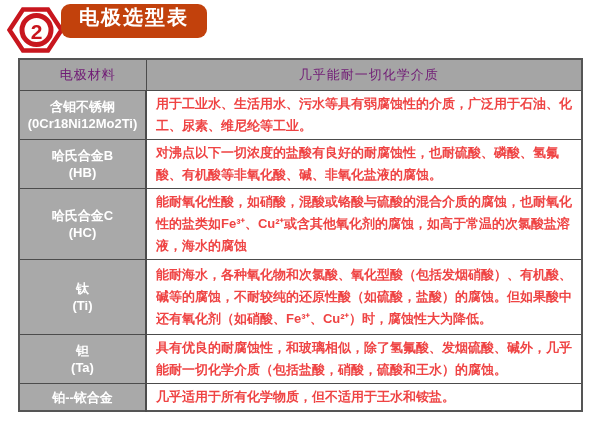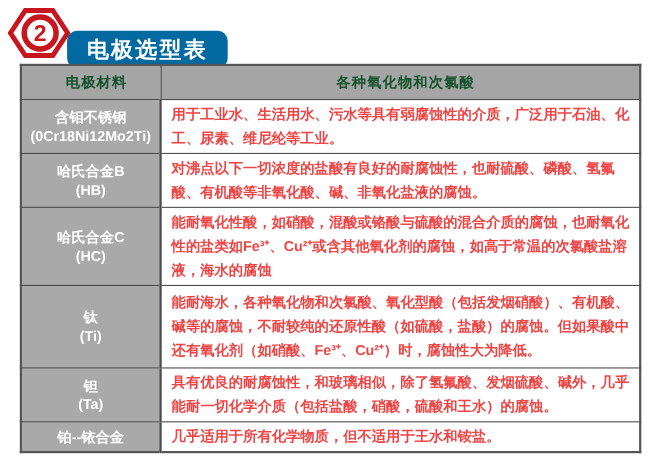--- a/index.html
+++ b/index.html
@@ -7,46 +7,46 @@
     width:600px; height:431px;
     background:#ffffff;
     font-family:"Liberation Sans", sans-serif;
     position:relative;
     overflow:hidden;
   }
 
   
   .hexbadge { position:absolute; left:7px; top:6px; width:57px; height:48px; }
   .titlepill {
-    position:absolute; left:61px; top:28px;
+    position:absolute; left:61px; top:4px;
     width:146px; height:34px;
-    background:#0369a1;
+    background:#c2410c;
     border-radius:9px;
     color:#ffffff;
     font-size:20px; font-weight:bold;
     letter-spacing:2px;
-    display:flex; align-items:center; justify-content:center;
+    display:flex; align-items:flex-start; justify-content:center;
   }
 
   
   table.selection {
     position:absolute; left:18px; top:58px;
     width:565px;
     border-collapse:collapse;
     table-layout:fixed;
     border:2px solid #555555;
   }
   .selection th, .selection td {
     border:1px solid #4c4c4c;
   }
   .selection th {
     background:#a5a5a5;
-    color:#14532d;
+    color:#701a75;
     font-size:13px;
-    font-weight:bold;
+    font-weight:normal;
     height:28px;
     letter-spacing:1px;
     padding-left:11px;
   }
   .selection col.c-mat { width:127px; }
   td.mat {
     background:#a9a9a9;
     color:#ffffff;
     text-align:center;
     vertical-align:middle;
@@ -87,21 +87,21 @@
 </div>
 
 <table class="selection">
   <colgroup>
       <col class="c-mat">
       <col>
     </colgroup>
   <thead>
     <tr>
       <th>电极材料</th>
-      <th>各种氧化物和次氯酸</th>
+      <th>几乎能耐一切化学介质</th>
     </tr>
   </thead>
   <tbody>
     <tr>
       <td class="mat">
         <div>含钼不锈钢</div>
         <div>(0Cr18Ni12Mo2Ti)</div>
       </td>
       <td class="desc">用于工业水、生活用水、污水等具有弱腐蚀性的介质，广泛用于石油、化工、尿素、维尼纶等工业。</td>
     </tr>

